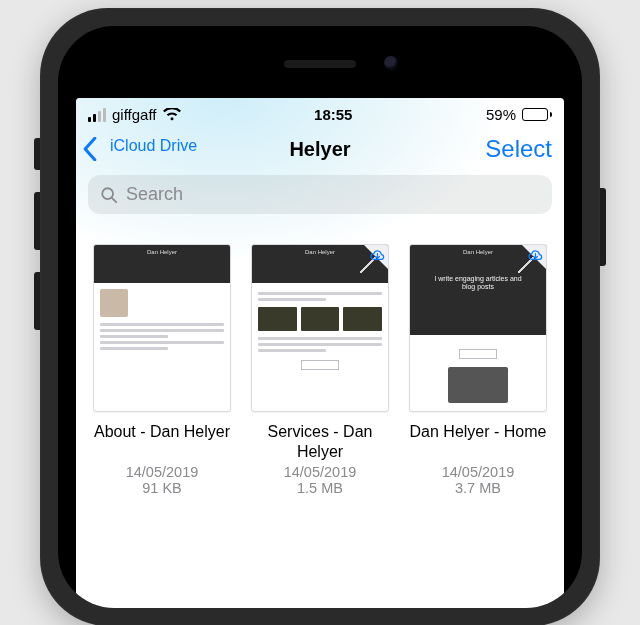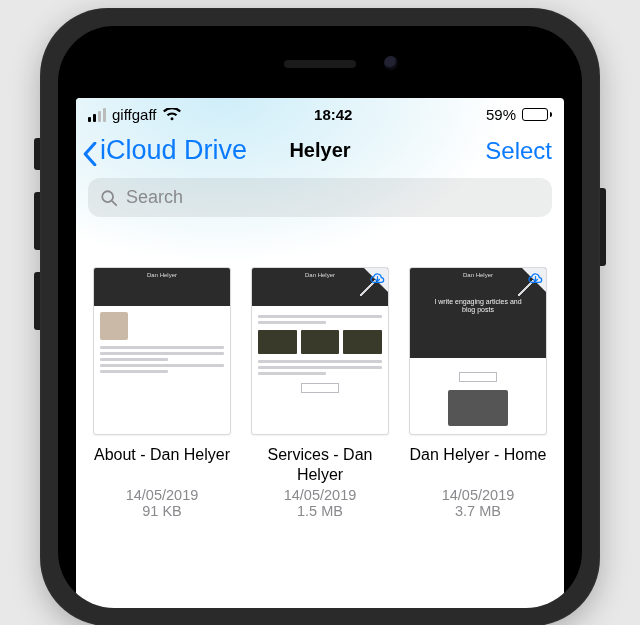--- a/index.html
+++ b/index.html
@@ -111,34 +111,34 @@
   }
   .battery .fill { height:100%; width:59%; background:#000; border-radius:1px; }
   .battery .tip { width:2px; height:5px; background:#000; border-radius:0 2px 2px 0; }
   .nav {
     position: relative;
     display: flex;
     align-items: center;
     padding: 8px 12px 10px 6px;
   }
   .back {
-    display:flex; align-items:flex-end;
-    color:#0a7aff; font-size:27px; gap:2px;
+    display:flex; align-items:flex-start;
+    color:#0a7aff; font-size:16px; gap:12px;
     cursor:pointer;
   }
   .back svg { display:block; }
   .title {
     position:absolute; left:0; right:0; text-align:center;
     font-weight:700; font-size:20px; color:#000;
     pointer-events:none;
   }
   .select { margin-left:auto; color:#0a7aff; font-size:24px; cursor:pointer; }
   .searchbar {
     position: relative;
-    margin: 2px 12px 28px 12px;
+    margin: 2px 12px 8px 12px;
     background: rgba(120,124,130,.14);
     border-radius: 12px;
     display:flex; align-items:center;
     padding: 9px 12px;
     color:#8a8a8e;
     gap:8px;
     font-size:18px;
   }
   .searchbar svg{flex:0 0 auto}
   .searchbar input{
@@ -255,21 +255,21 @@
               <i></i>
               <i></i>
           </span>
           <span>giffgaff</span>
           <span class="wifi">
             <svg width="18" height="14" viewBox="0 0 18 14">
                 <path d="M9 12.2a1.5 1.5 0 1 0 0-3 1.5 1.5 0 0 0 0 3Zm-3.8-4.1a5.4 5.4 0 0 1 7.6 0l1.5-1.5a7.5 7.5 0 0 0-10.6 0l1.5 1.5ZM1.6 4.3a10.5 10.5 0 0 1 14.8 0L18 2.7a12.7 12.7 0 0 0-18 0l1.6 1.6Z" fill="#000"></path>
               </svg>
           </span>
         </div>
-        <div style="font-weight:600">18:42</div>
+        <div style="font-weight:600">18:55</div>
         <div class="sb-right">
           <span>59%</span>
           <span class="battery">
             <span class="shell"><span class="fill"></span></span>
               <span class="tip"></span>
           </span>
         </div>
       </div>
 
       <div class="nav">

